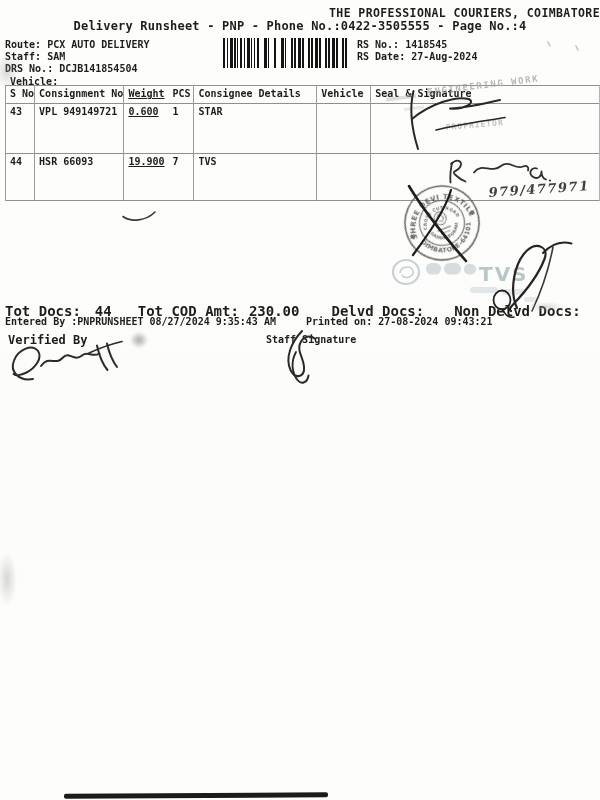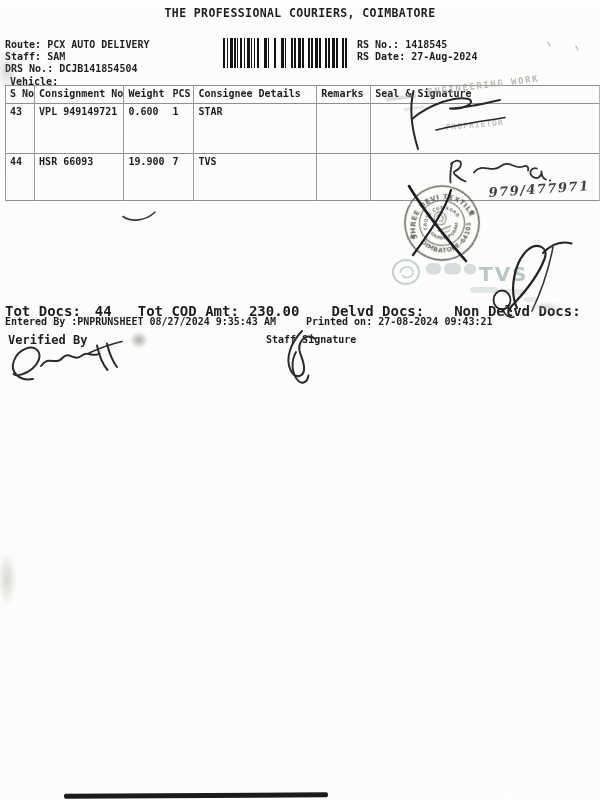--- a/index.html
+++ b/index.html
@@ -1,20 +1,20 @@
 <!DOCTYPE html>
 <html><head>
 <meta charset="utf-8">
 <style>
   html,body{margin:0;padding:0;}
   body{width:600px;height:800px;background:#e8e8e8;}
   .page{position:relative;width:600px;height:800px;overflow:hidden;
         background:linear-gradient(180deg,#fdfdfc 0%,#fcfcfa 60%,#fdfdfc 100%);
         font-family:"DejaVu Sans Mono","Liberation Mono",monospace;color:#1d1d1d;}
-  .title{position:absolute;top:6px;left:0;width:100%;text-align:center;
+  .title{position:absolute;top:6px;left:0;width:100%;text-align:right;
          font-size:11.5px;font-weight:bold;letter-spacing:.4px;white-space:pre;}
   .subtitle{position:absolute;top:19px;left:0;width:100%;text-align:center;
          font-size:12px;font-weight:bold;letter-spacing:.2px;white-space:pre;}
   .meta{position:absolute;font-size:10px;font-weight:bold;white-space:pre;}
   #route{left:5px;top:39px;} #staff{left:5px;top:51px;}
   #drs{left:5px;top:63px;}  #vehicle{left:10px;top:76px;}
   #rsno{left:357px;top:39px;} #rsdate{left:357px;top:51px;text-align:right;}
   .lbl{margin-right:6px;}
   .barcode{position:absolute;left:223px;top:38px;width:125px;height:30px;
     background-image:repeating-linear-gradient(90deg,
@@ -24,21 +24,21 @@
       #141414 11px 12.5px, transparent 12.5px 14.5px,
       #141414 14.5px 15.5px, transparent 15.5px 17px);}
   table.runsheet{position:absolute;left:5px;top:85px;border-collapse:collapse;table-layout:fixed;}
   table.runsheet th,table.runsheet td{
       border-left:1px solid #9b9b9b;padding:2px 0 0 4px;text-align:left;vertical-align:top;
       font-size:10px;font-weight:bold;white-space:nowrap;overflow:visible;color:#1d1d1d;}
   table.runsheet td:last-child,table.runsheet th:last-child{border-right:1px solid #b3b3b3;}
   table.runsheet thead tr{height:18px;border-top:1.5px solid #8f8f8f;border-bottom:1px solid #8f8f8f;}
   table.runsheet tbody tr{border-bottom:1px solid #8f8f8f;}
   tr.r0{height:47px;} tr.r1{height:52px;} tr.r2{height:50px;} tr.r3{height:47px;}
-  .wv{display:inline-block;width:44px;}
+  .wv{display:inline-block;width:44px;text-decoration:underline;}
   th.sealh{text-align:center;padding-left:0;}
   .totline{position:absolute;left:5px;top:303px;font-size:14px;font-weight:bold;white-space:pre;display:flex;}
   .totline .g1{margin-right:14px;} .totline .g2{margin-right:26px;}
   .totline .g3{margin-right:10px;} .totline .g4{margin-right:32px;}
   .totline .g5{margin-right:30px;} .totline .g6{margin-right:26px;}
   .entered{position:absolute;left:5px;top:316px;font-size:10px;font-weight:bold;white-space:pre;display:flex;}
   .entered .g{margin-right:30px;}
   .verified{position:absolute;left:8px;top:333px;font-size:12px;font-weight:bold;}
   .staffsig{position:absolute;left:266px;top:334px;font-size:10px;font-weight:bold;}
   svg.overlay{position:absolute;left:0;top:0;width:600px;height:800px;pointer-events:none;}
@@ -63,20 +63,21 @@
        background:radial-gradient(closest-side,rgba(172,170,167,.4),rgba(172,170,167,0) 75%);}
   .bottomline{position:absolute;left:64px;top:793px;width:264px;height:4.5px;
        background:#1b1b1b;border-radius:2px;transform:rotate(-.3deg);}
 </style>
 </head>
 <body>
 
 <div class="page">
 
   <div class="title">THE PROFESSIONAL COURIERS, COIMBATORE</div>
+  <div class="subtitle">Delivery Runsheet - PNP - Phone No.:0422-3505555 - Page No.:4</div>
 
   <div class="meta" id="route"><span class="lbl">Route:</span><span>PCX AUTO DELIVERY</span></div>
   <div class="meta" id="staff"><span class="lbl">Staff:</span><span>SAM</span></div>
   <div class="meta" id="drs"><span class="lbl">DRS No.:</span><span>DCJB141854504</span></div>
   <div class="meta" id="vehicle"><span>Vehicle:</span></div>
   <div class="meta" id="rsno"><span class="lbl">RS No.:</span><span>1418545</span></div>
   <div class="meta" id="rsdate"><span class="lbl">RS Date:</span><span>27-Aug-2024</span></div>
 
   <div class="barcode"></div>
 
@@ -88,21 +89,21 @@
       <col style="width:123px">
         <col style="width:54px">
         <col style="width:229px">
     </colgroup>
     <thead>
       <tr>
         <th>S No</th>
         <th>Consignment No</th>
         <th><span class="wv">Weight</span><span>PCS</span></th>
         <th>Consignee Details</th>
-        <th>Remarks</th>
+        <th>Vehicle</th>
         <th class="sealh">Seal &amp; Signature</th>
       </tr>
     </thead>
     <tbody>
       <tr class="r2">
         <td>43</td>
         <td>VPL 949149721</td>
         <td><span class="wv">0.600</span><span>1</span></td>
         <td>STAR</td>
         <td></td>

